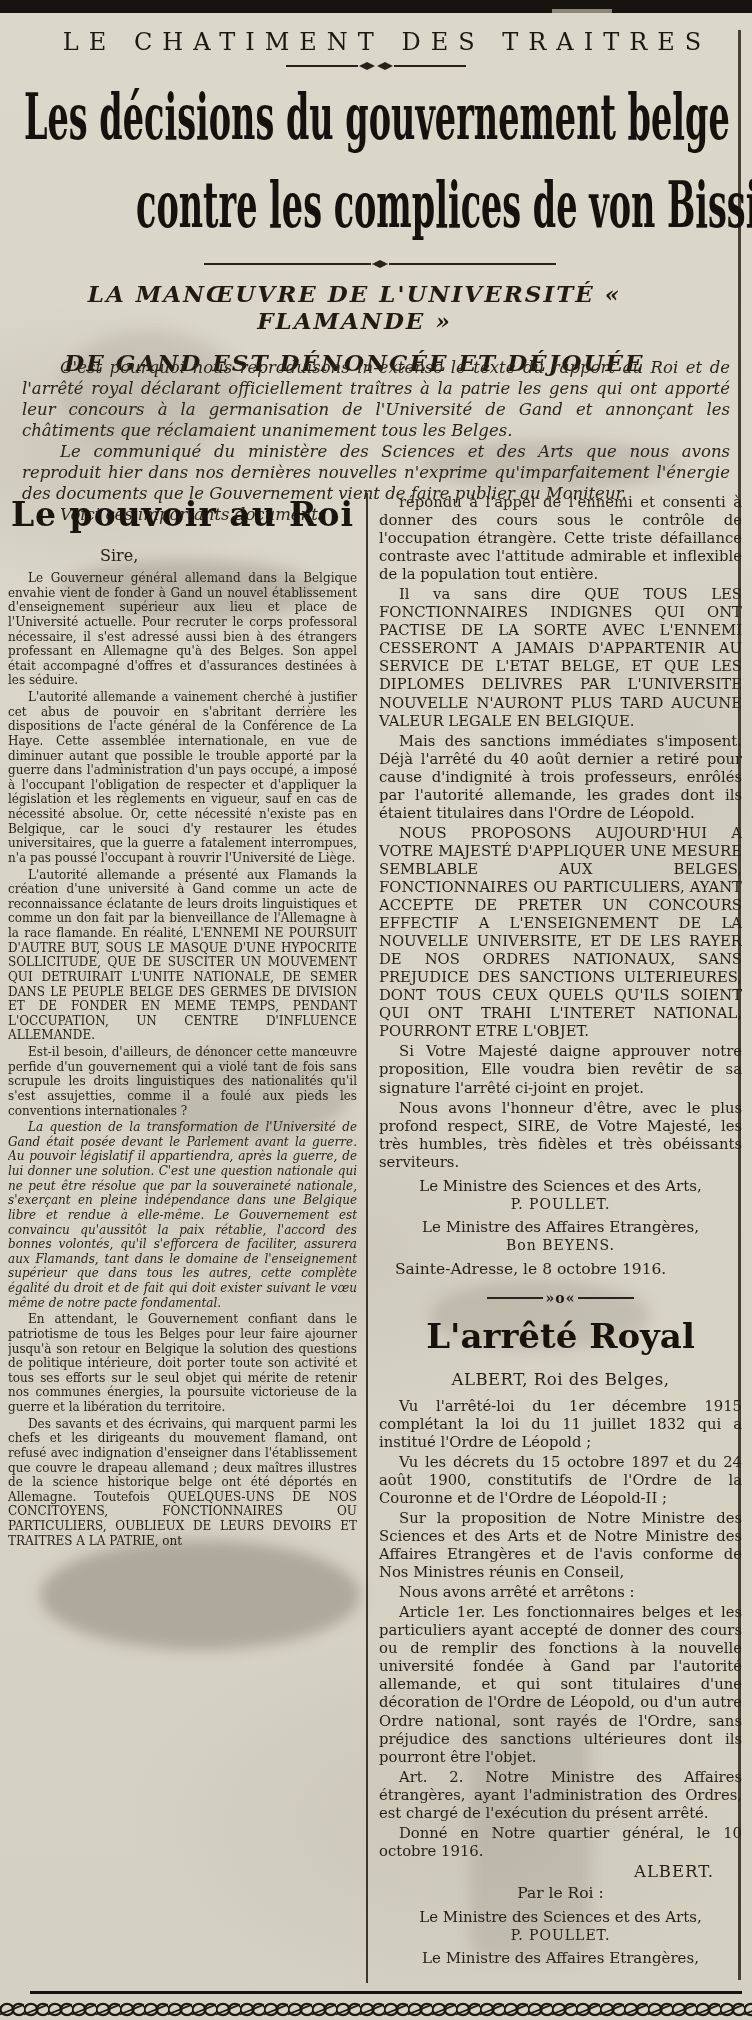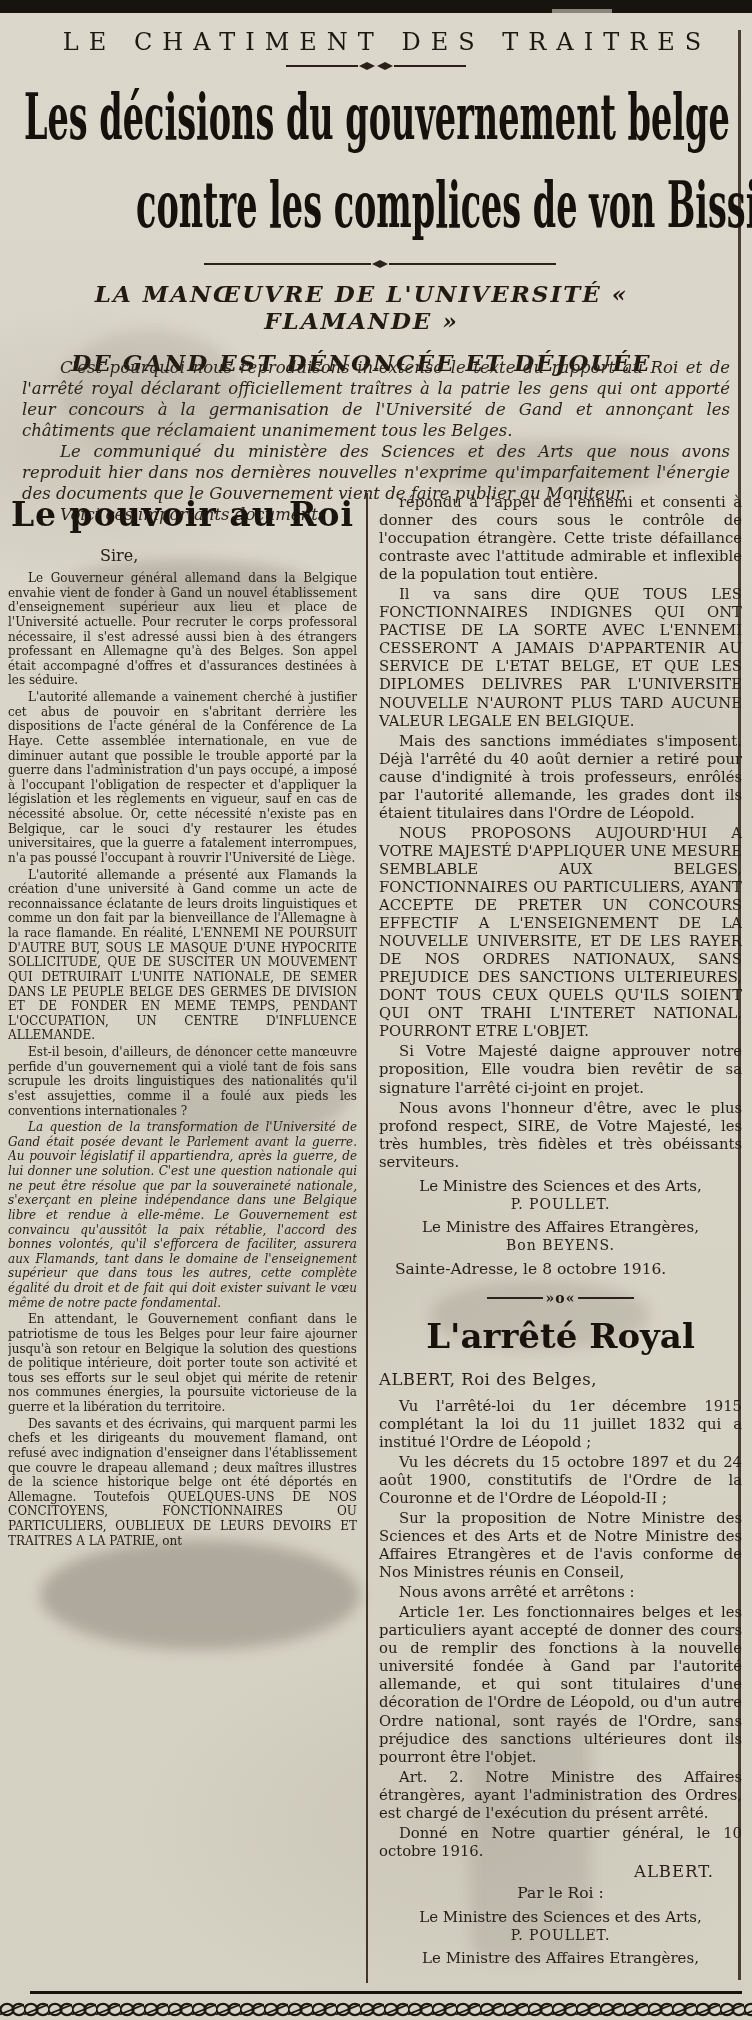--- a/index.html
+++ b/index.html
@@ -38,21 +38,21 @@
   .orn1{left:286px;top:62px;width:180px;}
   .orn2{left:204px;top:260px;width:352px;}
 
   .headline{position:absolute;left:0;top:74px;width:752px;color:#16110c;}
   .headline .hl{height:88px;line-height:88px;font-size:54px;font-weight:bold;white-space:nowrap;}
   .headline .hl span{display:inline-block;transform:scale(.62,1.18);transform-origin:0 62%;letter-spacing:0px;}
   .hl1{margin-left:24px;}
   .hl2{margin-left:136px;}
   .hl2 span{transform:scale(.65,1.18);}
 
-  .subhead{position:absolute;left:7px;top:280px;width:709px;text-align:center;
+  .subhead{position:absolute;left:0;top:280px;width:709px;text-align:center;
     font-style:italic;font-weight:bold;font-size:23px;letter-spacing:2px;color:#211b13;}
   .subhead .sh{margin-bottom:15px;}
 
   .intro{position:absolute;left:22px;top:358px;width:708px;
     font-style:italic;font-size:16.5px;line-height:1.27;color:#2a241c;}
   .intro p{margin:0;text-indent:38px;text-align:justify;}
   .intro p.last{text-align:left;}
 
   .columns{position:absolute;left:8px;top:493px;width:734px;height:1490px;
     display:flex;overflow:hidden;}
@@ -70,21 +70,21 @@
 
   .sig-role{margin:6px 0 0 0;text-align:center;font-size:15px;}
   .sig-name{margin:1px 0 0 0;text-align:center;font-size:14px;letter-spacing:1px;}
   .dateline{margin:7px 0 0 0;text-indent:16px;font-size:15.5px;}
 
   .orn-mid{display:flex;align-items:center;justify-content:center;margin:12px 40px 0 40px;}
   .orn-mid .bar{height:2px;background:#29221a;width:56px;}
   .orn-mid .glyph{font-weight:bold;font-size:14px;padding:0 3px;letter-spacing:1px;color:#1d1812;}
 
   .decree-heading{font-size:34px;font-weight:bold;text-align:center;margin:10px 0 14px 0;color:#17120c;}
-  .decree-opening{margin:0 0 8px 0;font-size:16.5px;letter-spacing:.5px;}
+  .decree-opening{margin:0 0 8px 0;text-align:center;font-size:16.5px;letter-spacing:.5px;}
   .king-sig{margin:2px 28px 0 0;text-align:right;font-size:16.5px;letter-spacing:1px;}
   .by-king{margin:3px 0 0 0;text-align:center;font-size:15.5px;}
 
   .bottom-rule{position:absolute;left:30px;top:1991px;width:712px;height:3px;background:#17120c;}
   .chain{position:absolute;left:0;top:2001px;}
 </style>
 </head>
 <body>
 
 <div class="page">

